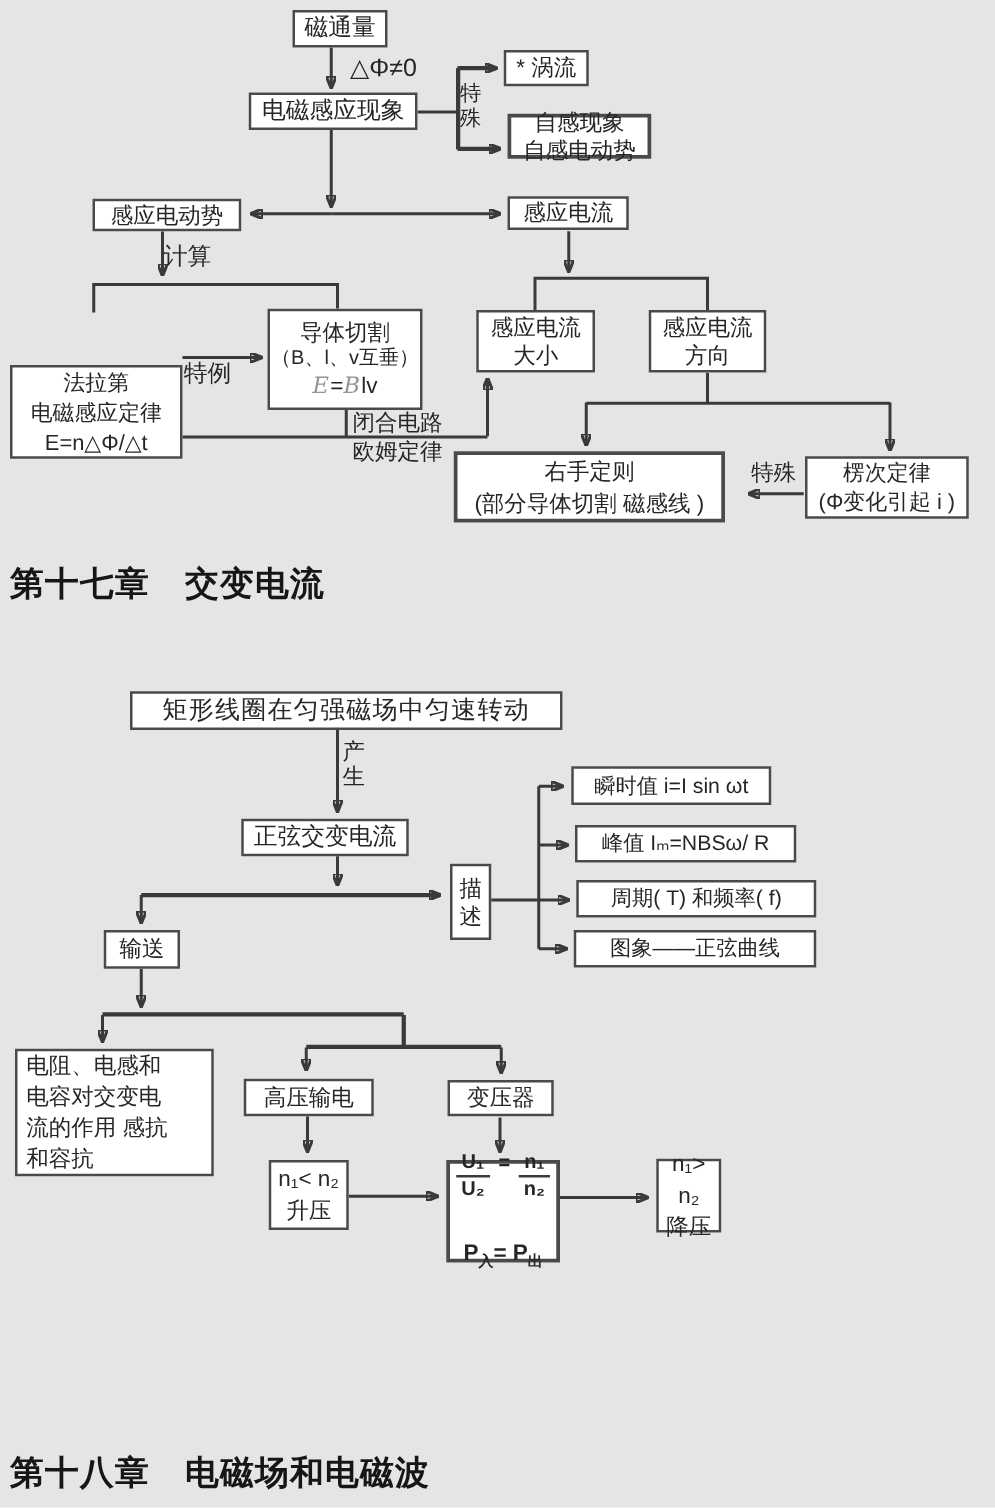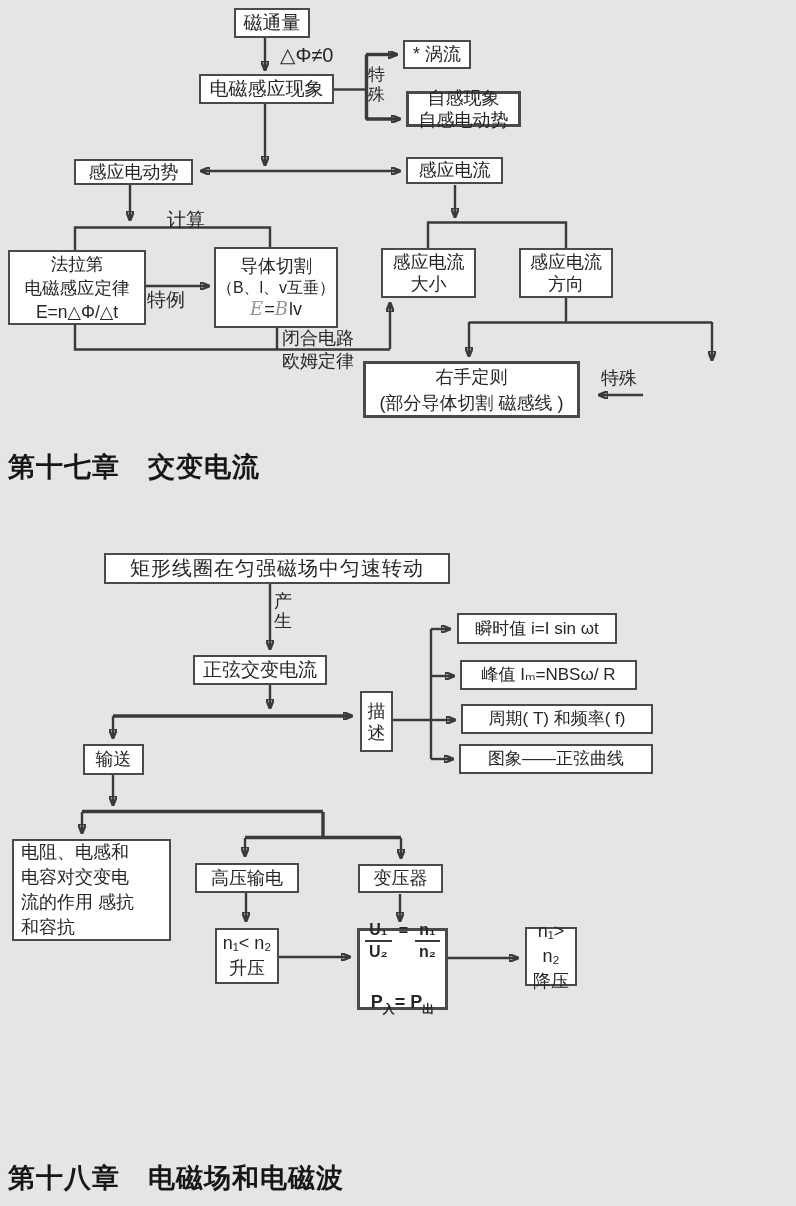--- a/index.html
+++ b/index.html
@@ -21,21 +21,21 @@
   .divider{position:absolute;left:0;width:796px;height:2px;background:#e8e8e8;}
   .small{font-size:16px;}
   .eformula{display:flex;align-items:baseline;font-size:18px;}
   .ital{font-style:italic;color:#959595;font-family:"DejaVu Serif",serif;margin-right:1px;}
   .frow{display:flex;align-items:flex-start;gap:7px;font-size:16px;font-weight:600;}
   .frac{text-align:center;line-height:1.15;}
   .frac .num{display:block;border-bottom:2px solid #3a3a3a;padding:0 4px 1px;}
   .frac .den{display:block;padding:1px 4px 0;}
   .prow{margin-top:7px;font-size:18px;font-weight:600;}
   .prow sub{font-size:12px;}
-  .lh22{line-height:22px;} .lh23{line-height:23px;} .lh24{line-height:24px;} .lh25{line-height:25px;} .lh26{line-height:26px;}
+  .lh22{line-height:22px;} .lh23{line-height:23px;} .lh24{line-height:24px;margin-top:42px;} .lh25{line-height:25px;} .lh26{line-height:26px;}
   .fs17{font-size:17px;} .fs175{font-size:17.5px;} .fs19{font-size:19px;} .fs20{font-size:20px;}
   .left{align-items:flex-start;text-align:left;padding-left:7px;}
 </style>
 </head>
 <body>
 
 <div class="canvas">
 
   <svg class="wires">
     <defs>
@@ -104,21 +104,21 @@
 
   <div class="box" style="left:403px;top:40px;width:68px;height:29px;">* 涡流</div>
 
   <div class="box b3 lh22" style="left:406px;top:91px;width:115px;height:36px;">自感现象
 自感电动势</div>
 
   <div class="box" style="left:74px;top:159px;width:119px;height:26px;">感应电动势</div>
 
   <div class="box" style="left:406px;top:157px;width:97px;height:27px;">感应电流</div>
 
-  <div class="lbl fs19" style="left:131px;top:208px;padding-left:36px;">计算</div>
+  <div class="lbl fs19" style="left:131px;top:194px;">计算</div>
 
   <div class="box fs175 lh24" style="left:8px;top:250px;width:138px;height:75px;">法拉第
 电磁感应定律
 E=n△Φ/△t</div>
 
   <div class="lbl fs19" style="left:147px;top:288px;">特例</div>
 
   <div class="box" style="left:214px;top:247px;width:124px;height:81px;">
     <div>导体切割</div>
     <div class="small">（B、l、v互垂）</div>
@@ -134,20 +134,22 @@
 方向</div>
 
   <div class="lbl lh23" style="left:282px;top:327px;">闭合电路
 欧姆定律</div>
 
   <div class="box b3 lh26" style="left:363px;top:361px;width:217px;height:57px;">右手定则
 (部分导体切割  磁感线 )</div>
 
   <div class="lbl" style="left:601px;top:367px;">特殊</div>
 
+  <div class="box fs175 lh23" style="left:644px;top:365px;width:131px;height:50px;">楞次定律
+(Φ变化引起 i )</div>
 
   <div class="heading" style="left:8px;top:449px;">第十七章　交变电流</div>
 
   <div class="box fs20" style="left:104px;top:553px;width:346px;height:31px;letter-spacing:1px;">矩形线圈在匀强磁场中匀速转动</div>
 
   <div class="lbl" style="left:274px;top:591px;line-height:20px;">产
 生</div>
 
   <div class="box fs19" style="left:193px;top:655px;width:134px;height:30px;">正弦交变电流</div>
 

